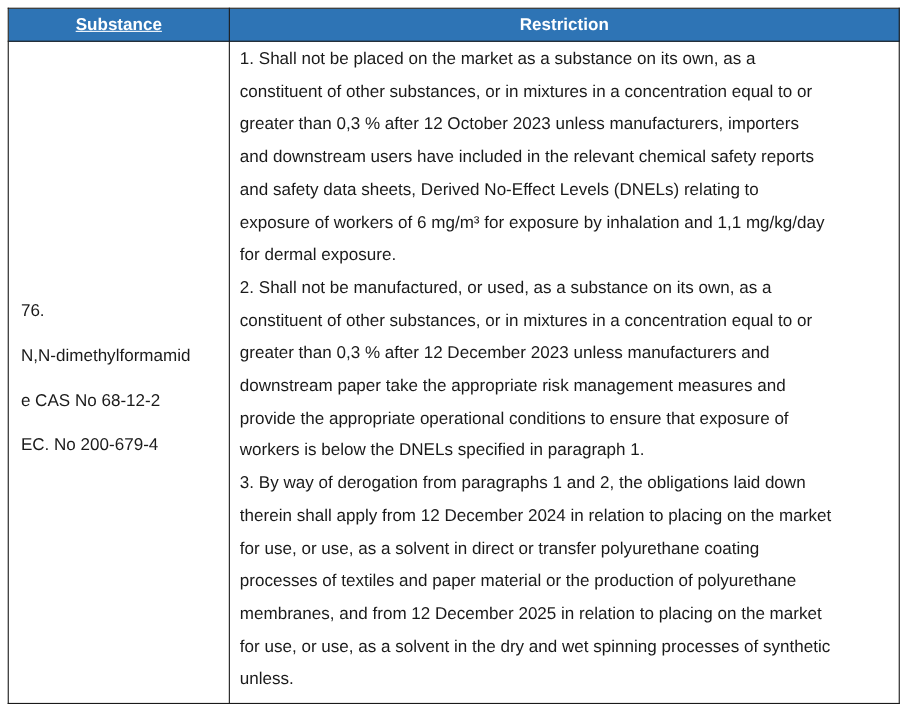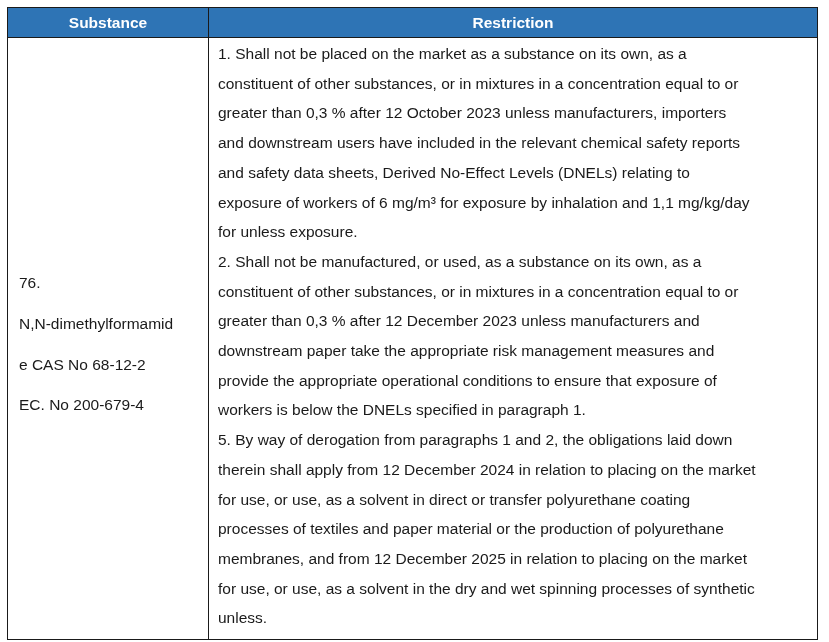--- a/index.html
+++ b/index.html
@@ -1,21 +1,21 @@
 <!DOCTYPE html>
 <html><head>
   <meta charset="utf-8">
   <style>
     html, body { margin: 0; padding: 0; background: #ffffff; }
     body { width: 829px; height: 642px; overflow: hidden; position: relative; font-family: "Liberation Sans", sans-serif; }
     .tbl { position: absolute; left: 7px; top: 7px; width: 811px; border-collapse: collapse; table-layout: fixed; }
     .tbl th, .tbl td { border: 1px solid #1a1a1a; }
     .tbl th { background: #2e74b5; color: #ffffff; font-weight: bold; font-size: 15.5px; height: 29px; padding: 0; text-align: center; }
     .tbl td { color: #1a1a1a; font-size: 15.5px; line-height: 29.7px; vertical-align: top; }
-    .col1 { width: 200px; }
+    .col1 { width: 200px; text-decoration: underline; }
     .c-sub { vertical-align: middle !important; padding: 0 6px 0 11px; }
     .c-res { padding: 1px 6px 6px 9px; }
     .line { display: block; white-space: nowrap; }
     .sub-line { display: block; white-space: nowrap; margin-top: 11px; }
   </style>
 </head>
 <body>
 
 <table class="tbl">
   <thead>
@@ -32,28 +32,28 @@
         <span class="sub-line">e CAS No 68-12-2</span>
         <span class="sub-line">EC. No 200-679-4</span>
       </td>
       <td class="c-res" id="restriction-cell">
           <span class="line">1. Shall not be placed on the market as a substance on its own, as a</span>
           <span class="line">constituent of other substances, or in mixtures in a concentration equal to or</span>
           <span class="line">greater than 0,3 % after 12 October 2023 unless manufacturers, importers</span>
           <span class="line">and downstream users have included in the relevant chemical safety reports</span>
           <span class="line">and safety data sheets, Derived No-Effect Levels (DNELs) relating to</span>
           <span class="line">exposure of workers of 6 mg/m³ for exposure by inhalation and 1,1 mg/kg/day</span>
-          <span class="line">for unless exposure.</span>
+          <span class="line">for dermal exposure.</span>
           <span class="line">2. Shall not be manufactured, or used, as a substance on its own, as a</span>
           <span class="line">constituent of other substances, or in mixtures in a concentration equal to or</span>
           <span class="line">greater than 0,3 % after 12 December 2023 unless manufacturers and</span>
           <span class="line">downstream paper take the appropriate risk management measures and</span>
           <span class="line">provide the appropriate operational conditions to ensure that exposure of</span>
           <span class="line">workers is below the DNELs specified in paragraph 1.</span>
-          <span class="line">5. By way of derogation from paragraphs 1 and 2, the obligations laid down</span>
+          <span class="line">3. By way of derogation from paragraphs 1 and 2, the obligations laid down</span>
           <span class="line">therein shall apply from 12 December 2024 in relation to placing on the market</span>
           <span class="line">for use, or use, as a solvent in direct or transfer polyurethane coating</span>
           <span class="line">processes of textiles and paper material or the production of polyurethane</span>
           <span class="line">membranes, and from 12 December 2025 in relation to placing on the market</span>
           <span class="line">for use, or use, as a solvent in the dry and wet spinning processes of synthetic</span>
           <span class="line">unless.</span>
         </td>
     </tr>
   </tbody>
 </table>

